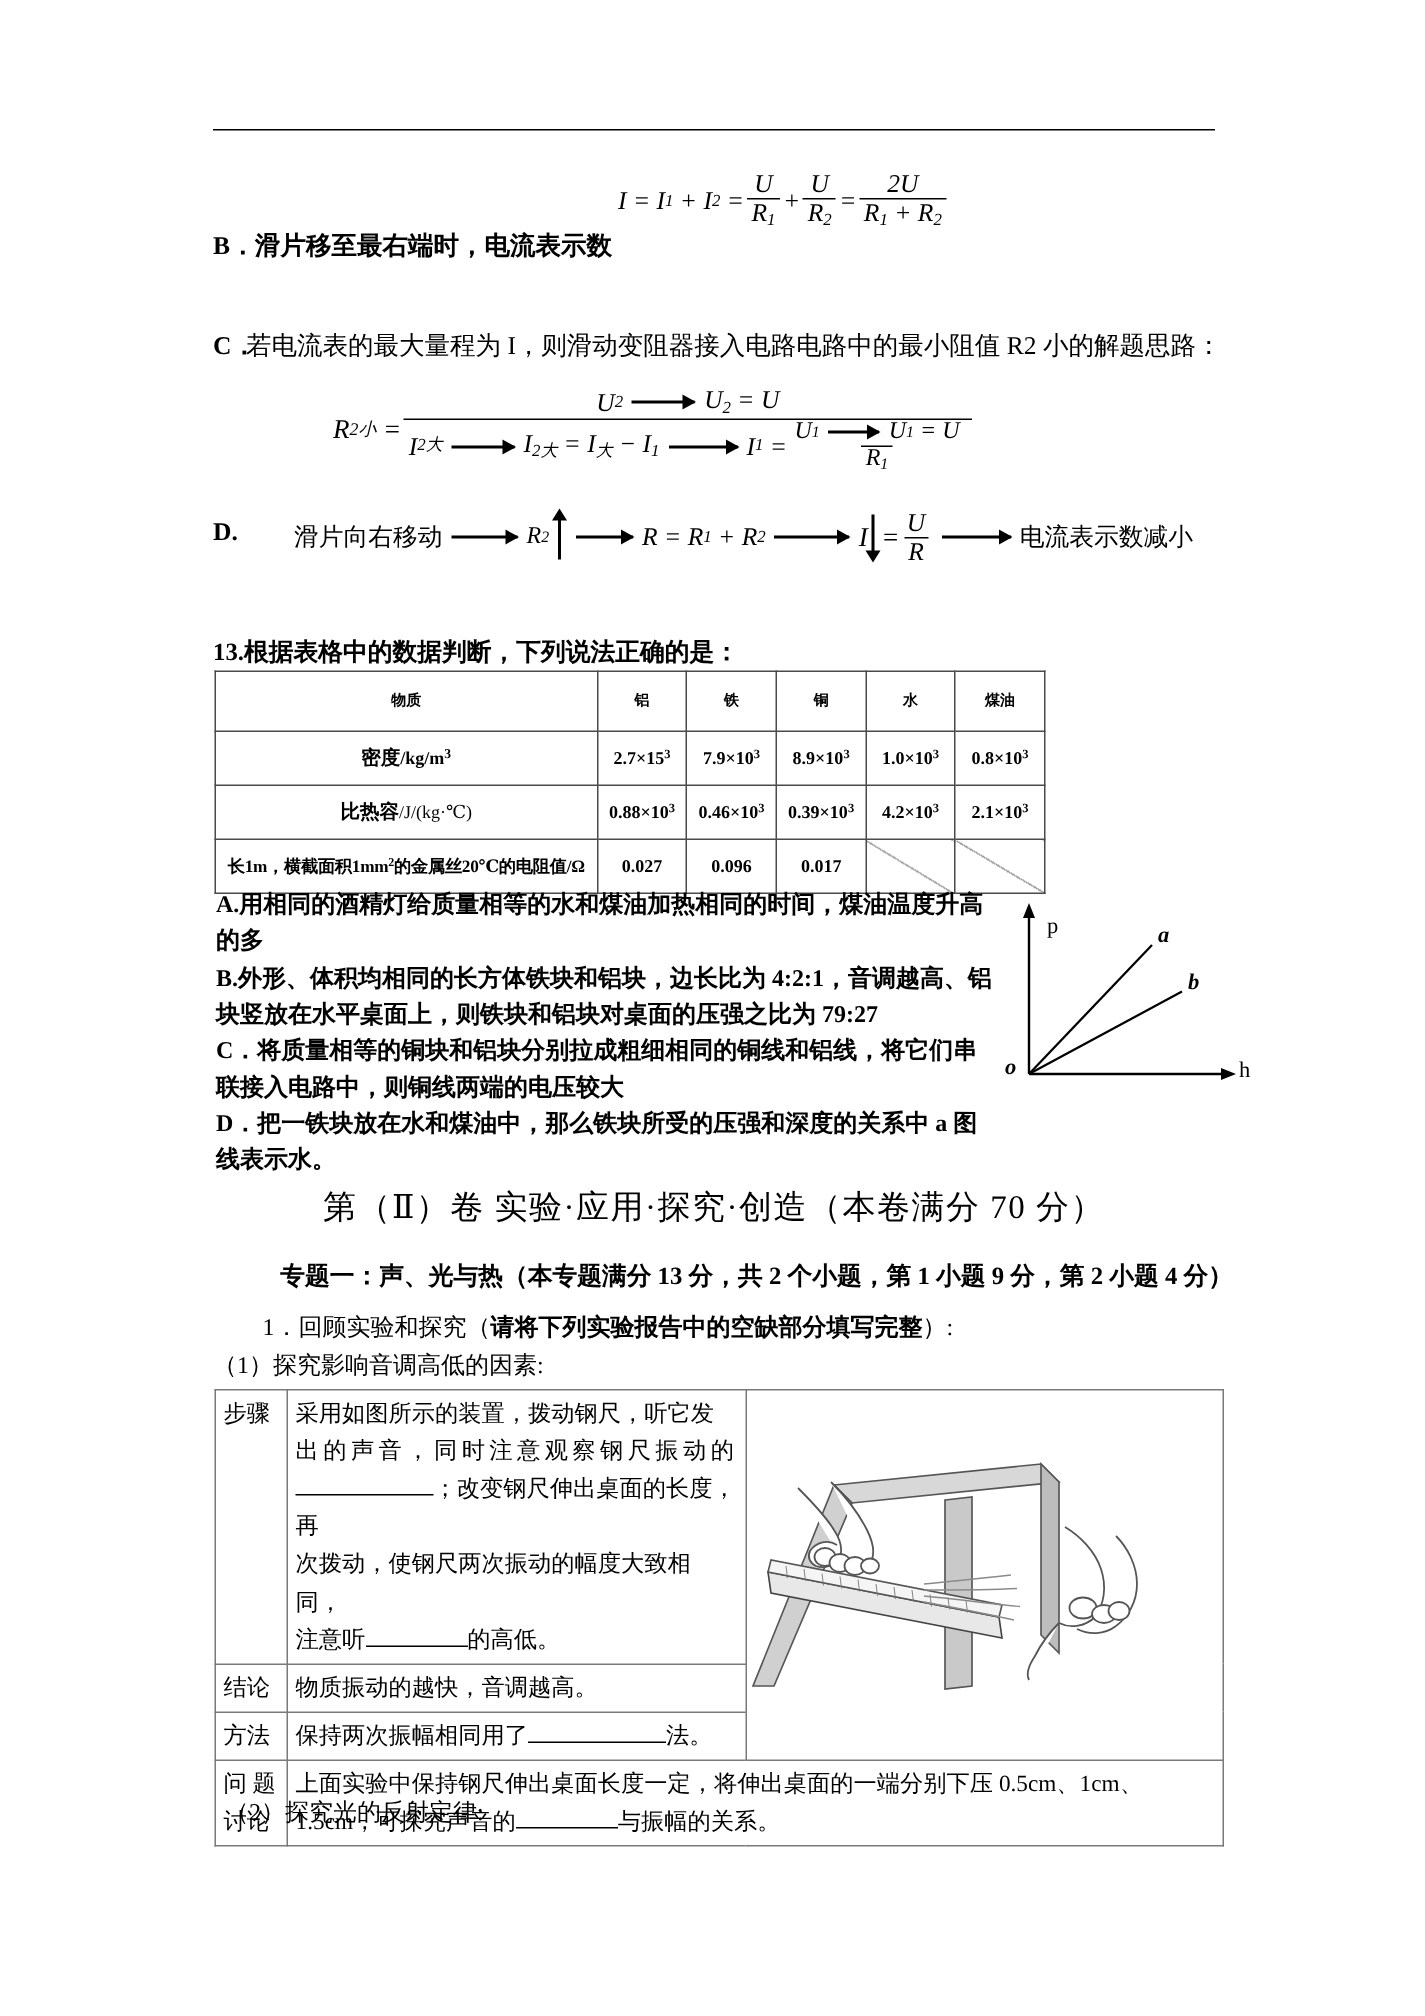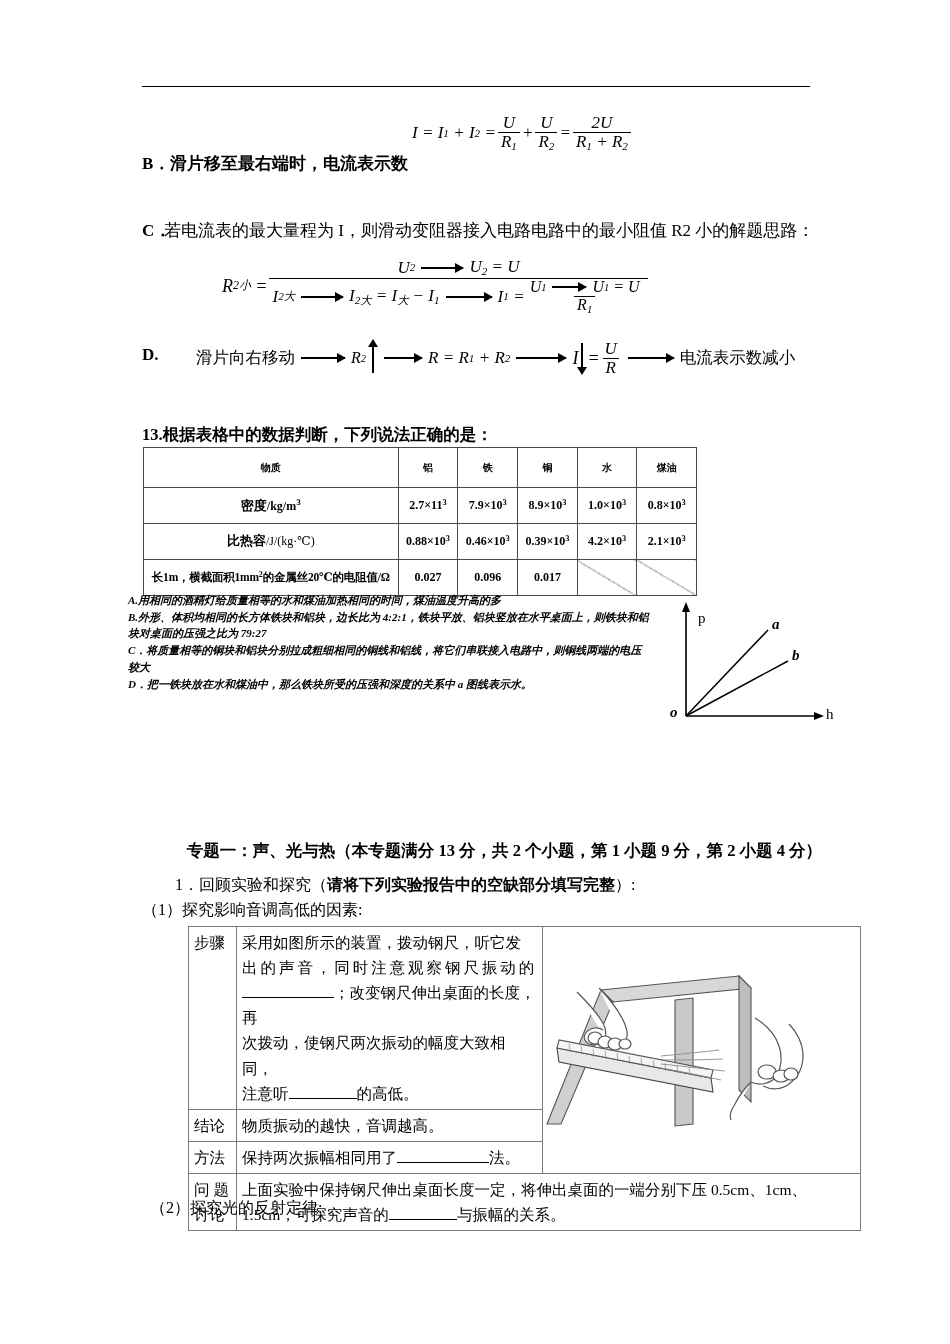--- a/index.html
+++ b/index.html
@@ -108,26 +108,25 @@
   td.slash {
     background-image: linear-gradient(to top right,
       transparent calc(50% - 0.5px), #9a9a9a calc(50% - 0.5px),
       #9a9a9a calc(50% + 0.5px), transparent calc(50% + 0.5px));
   }
   .sup3 { font-size: 0.7em; vertical-align: 0.5em; }
 
   
   #q13-opts {
     position: absolute;
-    left: 128px; top: 592px;
+    left: 144px; top: 592px;
     width: 522px;
-    font-size: 11px;
+    font-size: 16px;
     font-weight: bold;
     line-height: 1.52;
-    font-style: italic;
   }
   #q13-opts p { margin: 0; }
 
   
   #ph-graph { left: 668px; top: 598px; width: 172px; height: 130px; }
 
   
   #part2-heading {
     position: absolute;
     left: 142px; top: 790px; width: 668px;
@@ -147,21 +146,20 @@
   #sub1 .b { font-weight: bold; }
   #sub1a { position: absolute; left: 142px; top: 900px; font-size: 16px; }
 
   
   #exp-table {
     position: absolute;
     left: 143px; top: 926px;
     width: 673px;
     border-collapse: collapse;
     font-size: 15.5px;
-    margin-left: 45px;
   }
   #exp-table td {
     border: 1px solid #7a7a7a;
     vertical-align: top;
     padding: 3px 5px;
     line-height: 1.62;
   }
   #exp-table td.label { width: 48px; text-align: left; white-space: nowrap; }
   #exp-table td.body  { width: 305px; }
   #exp-table td.figure{ width: 318px; padding: 0; vertical-align: middle; text-align: center; }
@@ -274,21 +272,21 @@
         <td class="rowhdr hdrcell">物质</td>
         <td class="val hdrcell">铝</td>
         <td class="val hdrcell">铁</td>
         <td class="val hdrcell">铜</td>
         <td class="val hdrcell">水</td>
         <td class="val hdrcell">煤油</td>
       </tr>
 
       <tr>
         <td class="rowhdr"><span>密度</span><span style="font-weight:bold;font-size:12px;">/kg/m</span><span class="sup3">3</span></td>
-        <td class="val"><span>2.7×11</span><span class="sup3">3</span></td>
+        <td class="val"><span>2.7×15</span><span class="sup3">3</span></td>
         <td class="val"><span>7.9×10</span><span class="sup3">3</span></td>
         <td class="val"><span>8.9×10</span><span class="sup3">3</span></td>
         <td class="val"><span>1.0×10</span><span class="sup3">3</span></td>
         <td class="val"><span>0.8×10</span><span class="sup3">3</span></td>
       </tr>
 
       <tr>
         <td class="rowhdr"><span>比热容</span><span style="font-weight:normal;font-size:12px;">/J/(kg·℃)</span></td>
         <td class="val"><span>0.88×10</span><span class="sup3">3</span></td>
         <td class="val"><span>0.46×10</span><span class="sup3">3</span></td>
@@ -303,21 +301,21 @@
         <td class="val">0.096</td>
         <td class="val">0.017</td>
         <td class="val slash"></td>
         <td class="val slash"></td>
       </tr>
     </tbody>
   </table>
 
   <div id="q13-opts">
     <p>A.用相同的酒精灯给质量相等的水和煤油加热相同的时间，煤油温度升高的多</p>
-    <p>B.外形、体积均相同的长方体铁块和铝块，边长比为 4:2:1，铁块平放、铝块竖放在水平桌面上，则铁块和铝块对桌面的压强之比为 79:27</p>
+    <p>B.外形、体积均相同的长方体铁块和铝块，边长比为 4:2:1，音调越高、铝块竖放在水平桌面上，则铁块和铝块对桌面的压强之比为 79:27</p>
     <p>C．将质量相等的铜块和铝块分别拉成粗细相同的铜线和铝线，将它们串联接入电路中，则铜线两端的电压较大</p>
     <p>D．把一铁块放在水和煤油中，那么铁块所受的压强和深度的关系中 a 图线表示水。</p>
   </div>
 
   <div class="abs" id="ph-graph">
     <svg width="172" height="130" viewBox="0 0 172 130">
 
       <line x1="18" y1="118" x2="18" y2="12" stroke="#000" stroke-width="1.6"></line>
       <polygon points="18,4 14,14 22,14" fill="#000"></polygon>
 
@@ -328,20 +326,21 @@
 
       <line x1="18" y1="118" x2="120" y2="63" stroke="#000" stroke-width="1.5"></line>
     </svg>
     <div class="abs" style="left:30px;top:12px;font-size:15px;">p</div>
     <div class="abs" style="left:158px;top:108px;font-size:15px;">h</div>
     <div class="abs" style="left:2px;top:106px;font-size:15px;font-style:italic;font-weight:bold;">o</div>
     <div class="abs" style="left:104px;top:18px;font-size:15px;font-style:italic;font-weight:bold;">a</div>
     <div class="abs" style="left:124px;top:49px;font-size:15px;font-style:italic;font-weight:bold;">b</div>
   </div>
 
+  <div id="part2-heading">第（Ⅱ）卷  实验·应用·探究·创造（本卷满分 70 分）</div>
   <div id="topic-line">专题一：声、光与热（本专题满分 13 分，共 2 个小题，第 1 小题 9 分，第 2 小题 4 分）</div>
 
   <div id="sub1"><span>1．回顾实验和探究（</span><span class="b">请将下列实验报告中的空缺部分填写完整</span><span>）:</span></div>
 
   <div id="sub1a">（1）探究影响音调高低的因素:</div>
 
   <table id="exp-table">
     <tbody>
       <tr>
         <td class="label">步骤</td>

